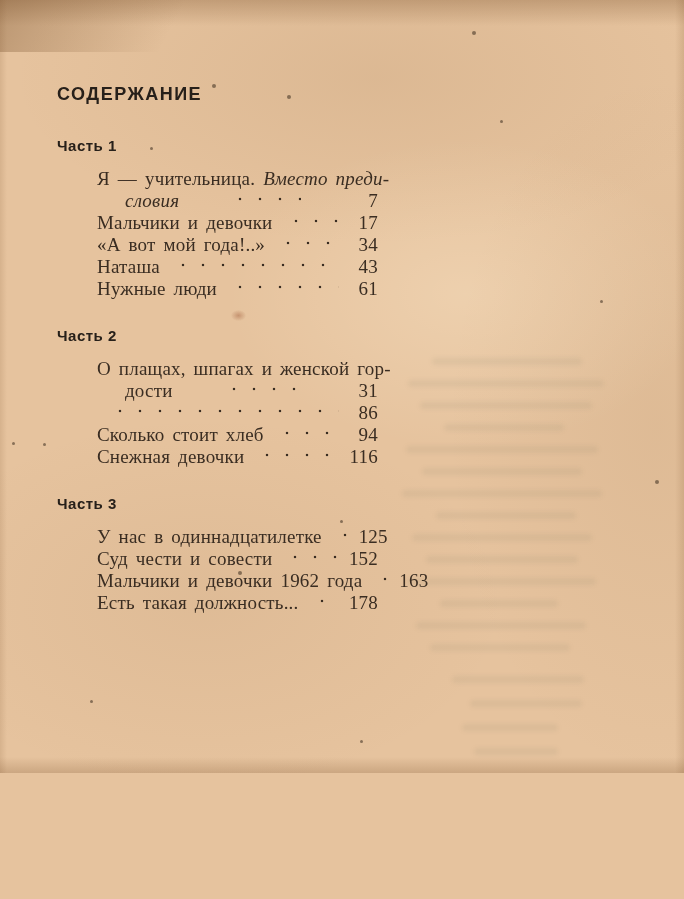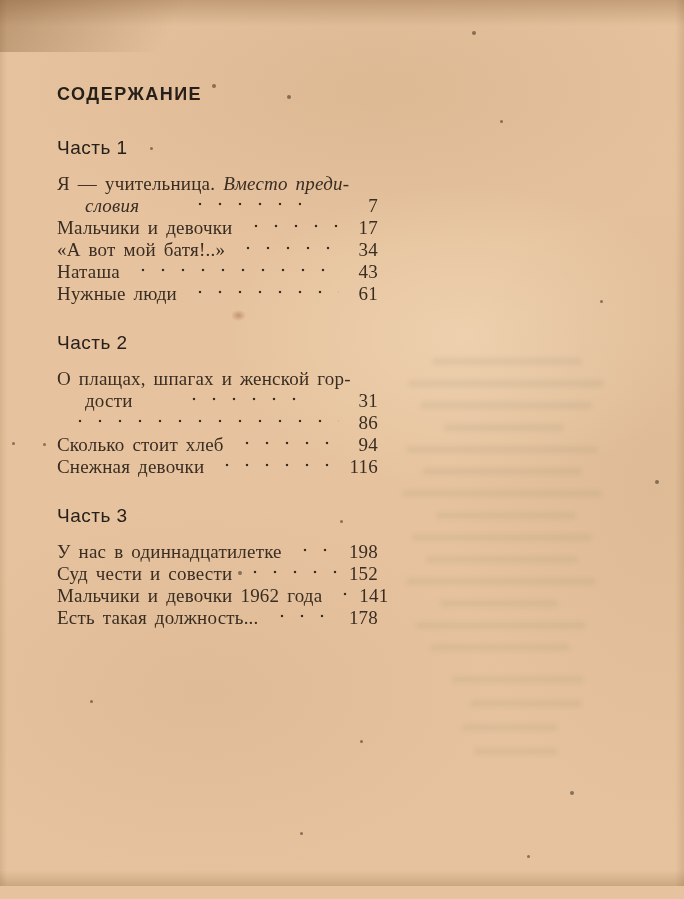--- a/index.html
+++ b/index.html
@@ -9,21 +9,21 @@
   }
   *{box-sizing:border-box;}
   html,body{margin:0;padding:0;}
   body{
     width:684px;height:899px;
     font-family:"Liberation Serif", serif;
     background:#e6c39e;
   }
   .page{
     position:relative;
-    width:684px;height:886px;
+    width:684px;height:773px;
     overflow:hidden;
     background:
       radial-gradient(ellipse 340px 220px at 68% 38%, rgba(255,238,210,0.30), rgba(255,238,210,0) 70%),
       radial-gradient(ellipse 420px 260px at 30% 78%, rgba(126,86,46,0.07), rgba(126,86,46,0) 72%),
       radial-gradient(ellipse 520px 240px at 55% 10%, rgba(132,92,52,0.10), rgba(132,92,52,0) 70%),
       radial-gradient(ellipse 300px 500px at 96% 55%, rgba(128,88,48,0.08), rgba(128,88,48,0) 70%),
       var(--paper);
   }
   
   .edge{position:absolute;pointer-events:none;}
@@ -56,29 +56,30 @@
   .toc{position:absolute;left:57px;top:84px;width:321px;color:var(--ink);}
   .toc-title-heading{
     margin:0 0 32px 0;
     font-family:"Liberation Sans", sans-serif;
     font-size:18px;font-weight:bold;letter-spacing:1.5px;
     color:var(--heading-ink);
   }
   .part-heading{
     margin:27px 0 14px 0;
     font-family:"Liberation Sans", sans-serif;
-    font-size:19px;font-weight:normal;letter-spacing:0.5px;
+    font-size:15px;font-weight:bold;letter-spacing:0.5px;
     color:var(--heading-ink);
   }
   .toc-part:first-child .part-heading{margin-top:0;}
   .toc-line{
     display:flex;align-items:center;
     height:22px;line-height:22px;
     font-size:19px;word-spacing:3px;letter-spacing:0.2px;
     white-space:nowrap;
+    margin-left:40px;
   }
   .toc-line.wrap-line{padding-left:28px;gap:38px;}
   .toc-title .italic{font-style:italic;}
   .leader{
     flex:1 1 auto;min-width:18px;
     margin:0 7px 0 9px;align-self:stretch;
     background-image:radial-gradient(circle, var(--ink) 1.4px, rgba(0,0,0,0) 1.6px);
     background-size:20px 22px;
     background-repeat:repeat-x;
     background-position:left 4px bottom 2px;
@@ -136,21 +137,21 @@
             </div>
             <div class="toc-entry">
               <div class="toc-line">
                 <span class="toc-title"><span>Мальчики и девочки</span></span>
                 <span class="leader"></span>
                 <span class="toc-page">17</span>
               </div>
             </div>
             <div class="toc-entry">
               <div class="toc-line">
-                <span class="toc-title"><span>«А вот мой батя!..»</span></span>
+                <span class="toc-title"><span>«А вот мой года!..»</span></span>
                 <span class="leader"></span>
                 <span class="toc-page">34</span>
               </div>
             </div>
             <div class="toc-entry">
               <div class="toc-line">
                 <span class="toc-title"><span>Наташа</span></span>
                 <span class="leader"></span>
                 <span class="toc-page">43</span>
               </div>
@@ -199,35 +200,35 @@
             </div>
           </div>
         </div>
         <div class="toc-part">
           <h2 class="part-heading">Часть 3</h2>
           <div class="toc-entries">
             <div class="toc-entry">
               <div class="toc-line">
                 <span class="toc-title"><span>У нас в одиннадцатилетке</span></span>
                 <span class="leader"></span>
-                <span class="toc-page">198</span>
+                <span class="toc-page">125</span>
               </div>
             </div>
             <div class="toc-entry">
               <div class="toc-line">
                 <span class="toc-title"><span>Суд чести и совести</span></span>
                 <span class="leader"></span>
                 <span class="toc-page">152</span>
               </div>
             </div>
             <div class="toc-entry">
               <div class="toc-line">
                 <span class="toc-title"><span>Мальчики и девочки 1962 года</span></span>
                 <span class="leader"></span>
-                <span class="toc-page">141</span>
+                <span class="toc-page">163</span>
               </div>
             </div>
             <div class="toc-entry">
               <div class="toc-line">
                 <span class="toc-title"><span>Есть такая должность...</span></span>
                 <span class="leader"></span>
                 <span class="toc-page">178</span>
               </div>
             </div>
           </div>

